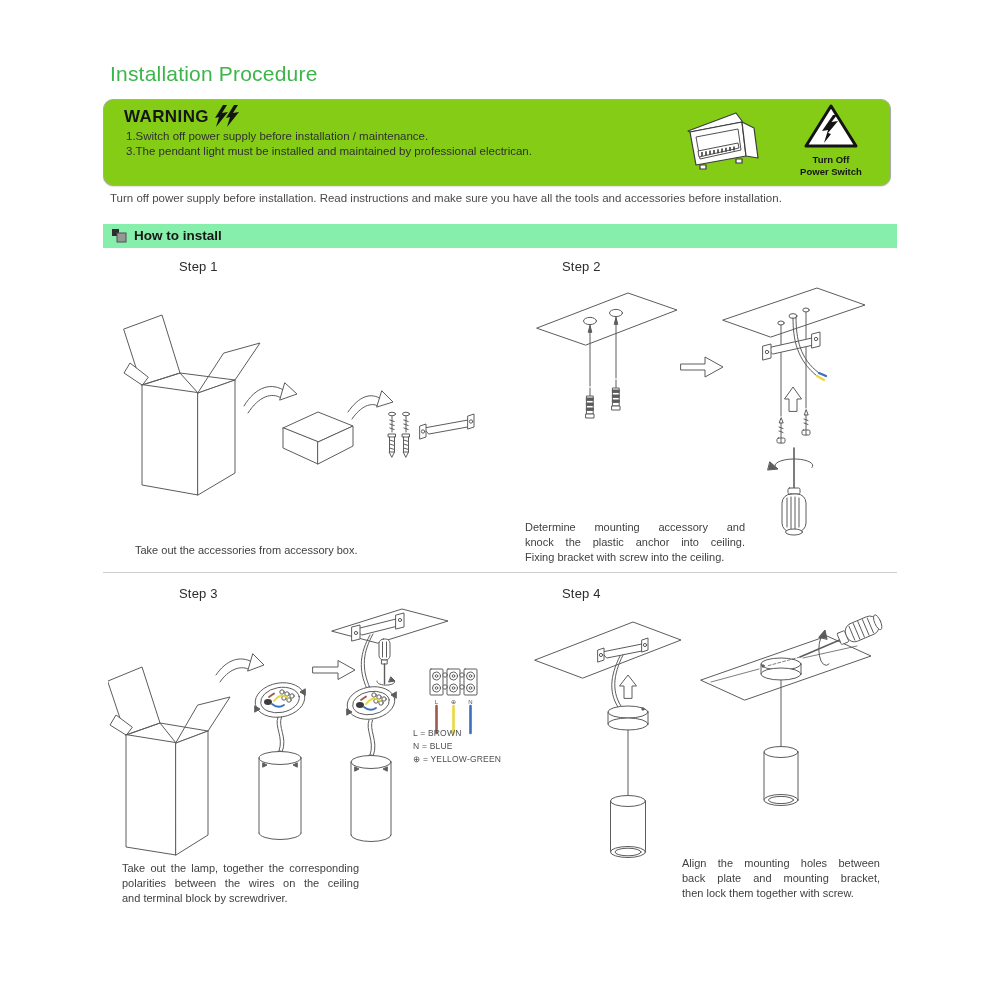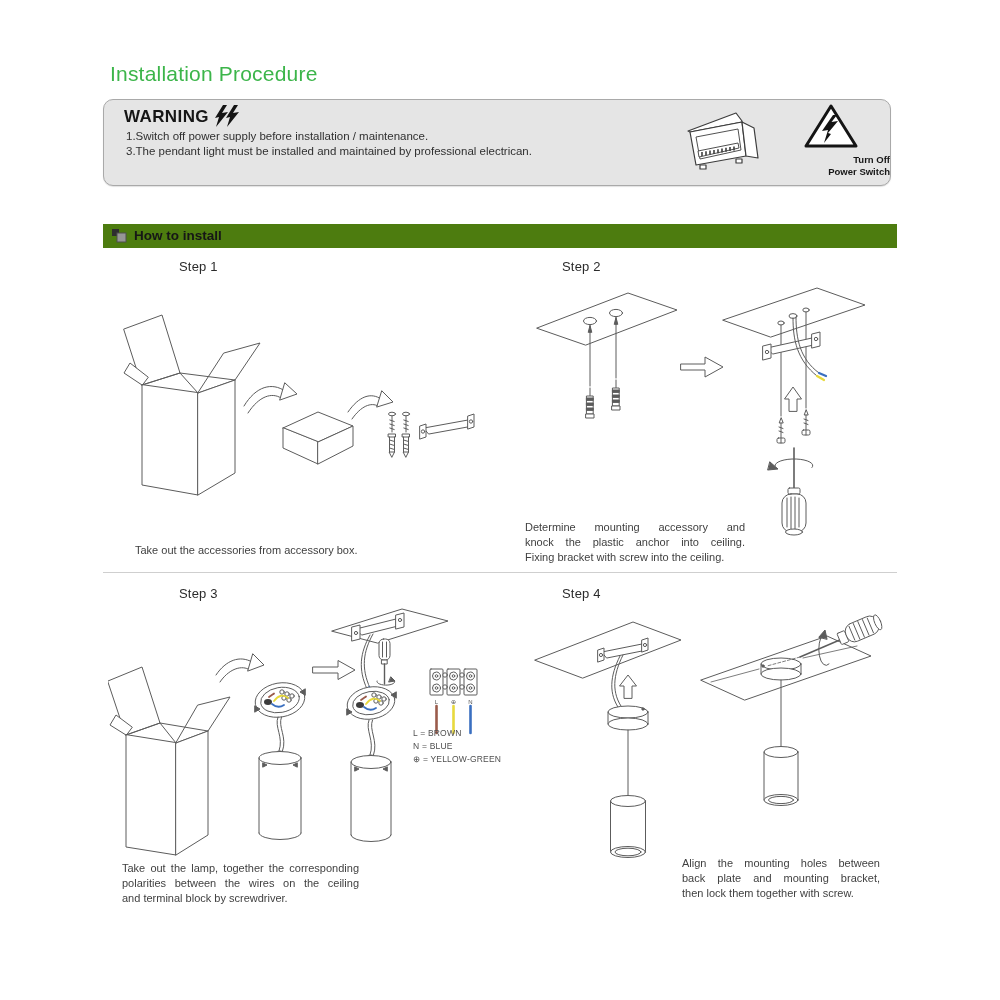--- a/index.html
+++ b/index.html
@@ -1,29 +1,29 @@
 <!DOCTYPE html>
 <html><head>
 <meta charset="utf-8">
 <style>
   html,body{margin:0;padding:0;background:#fff;}
   .page{position:relative;width:1000px;height:996px;background:#fff;overflow:hidden;
         font-family:"Liberation Sans",sans-serif;color:#3f3f3f;}
   .abs{position:absolute;}
   .page-title{left:110px;top:62px;font-size:21px;font-weight:500;color:#3cb54a;letter-spacing:.2px;}
-  .warning-box{left:103px;top:99px;width:786px;height:85px;background:#e5e5e5;
+  .warning-box{left:103px;top:99px;width:786px;height:85px;background:#84cc16;
                border:1px solid #a9a9a9;border-radius:10px;box-shadow:0 1px 1px rgba(0,0,0,.12);}
   .warning-heading{left:20px;top:7px;font-size:17px;font-weight:bold;color:#161616;letter-spacing:.4px;}
   .warning-bolt{left:110px;top:5px;}
   .warning-items{left:22px;top:29px;font-size:11.5px;line-height:15px;color:#303030;}
   .breaker-icon{left:576px;top:11px;}
   .power-block{left:668px;top:3px;width:118px;text-align:center;}
-  .power-label{font-size:9.5px;font-weight:bold;color:#161616;line-height:11px;margin-top:1px;text-align:right;}
+  .power-label{font-size:9.5px;font-weight:bold;color:#161616;line-height:11px;margin-top:1px;}
   .note-line{left:110px;top:192px;font-size:11.5px;color:#4a4a4a;}
-  .section-bar{left:103px;top:224px;width:794px;height:24px;background:#4d7c0f;}
+  .section-bar{left:103px;top:224px;width:794px;height:24px;background:#86efac;}
   .section-squares{position:absolute;left:9px;top:4px;}
   .section-heading{position:absolute;left:31px;top:0;font-size:13.5px;font-weight:bold;color:#161616;line-height:24px;}
   .step-label{font-size:13px;color:#2b2b2b;letter-spacing:.2px;margin-left:44px;}
   .caption{font-size:11px;line-height:15px;color:#3f3f3f;}
   .jline{text-align:justify;text-align-last:justify;}
   .lline{white-space:nowrap;}
   .divider{left:103px;top:572px;width:794px;height:1px;background:#cfcfcf;}
   .legend{left:413px;top:727px;font-size:8.5px;line-height:13px;color:#4f4f4f;letter-spacing:.2px;white-space:nowrap;}
   svg.art{position:absolute;}
   svg.art *{vector-effect:non-scaling-stroke;}
@@ -72,20 +72,21 @@
     <div class="abs power-block">
       <svg width="56" height="46" viewBox="0 0 56 46">
         <polygon points="28,3 53,43 3,43" fill="#fff" stroke="#141414" stroke-width="3" stroke-linejoin="round"></polygon>
         <polygon points="30,12 19,28 25,27 21,40 28,31 25,30 35,18 28.5,19 34,12" fill="#141414"></polygon>
       </svg>
       <div class="power-label">Turn Off</div>
       <div class="power-label">Power Switch</div>
     </div>
   </div>
 
+  <div class="abs note-line">Turn off power supply before installation. Read instructions and make sure you have all the tools and accessories before installation.</div>
 
   <div class="abs section-bar">
     <svg class="section-squares" width="16" height="16" viewBox="0 0 16 16">
       <rect x="0" y="1" width="7" height="7" fill="#2e2e2e"></rect>
       <rect x="5" y="5" width="9" height="9" fill="#969696" stroke="#4f4f4f"></rect>
     </svg>
     <span class="section-heading">How to install</span>
   </div>
 
   <div class="abs step-label" style="left:135px;top:259px;">Step 1</div>

